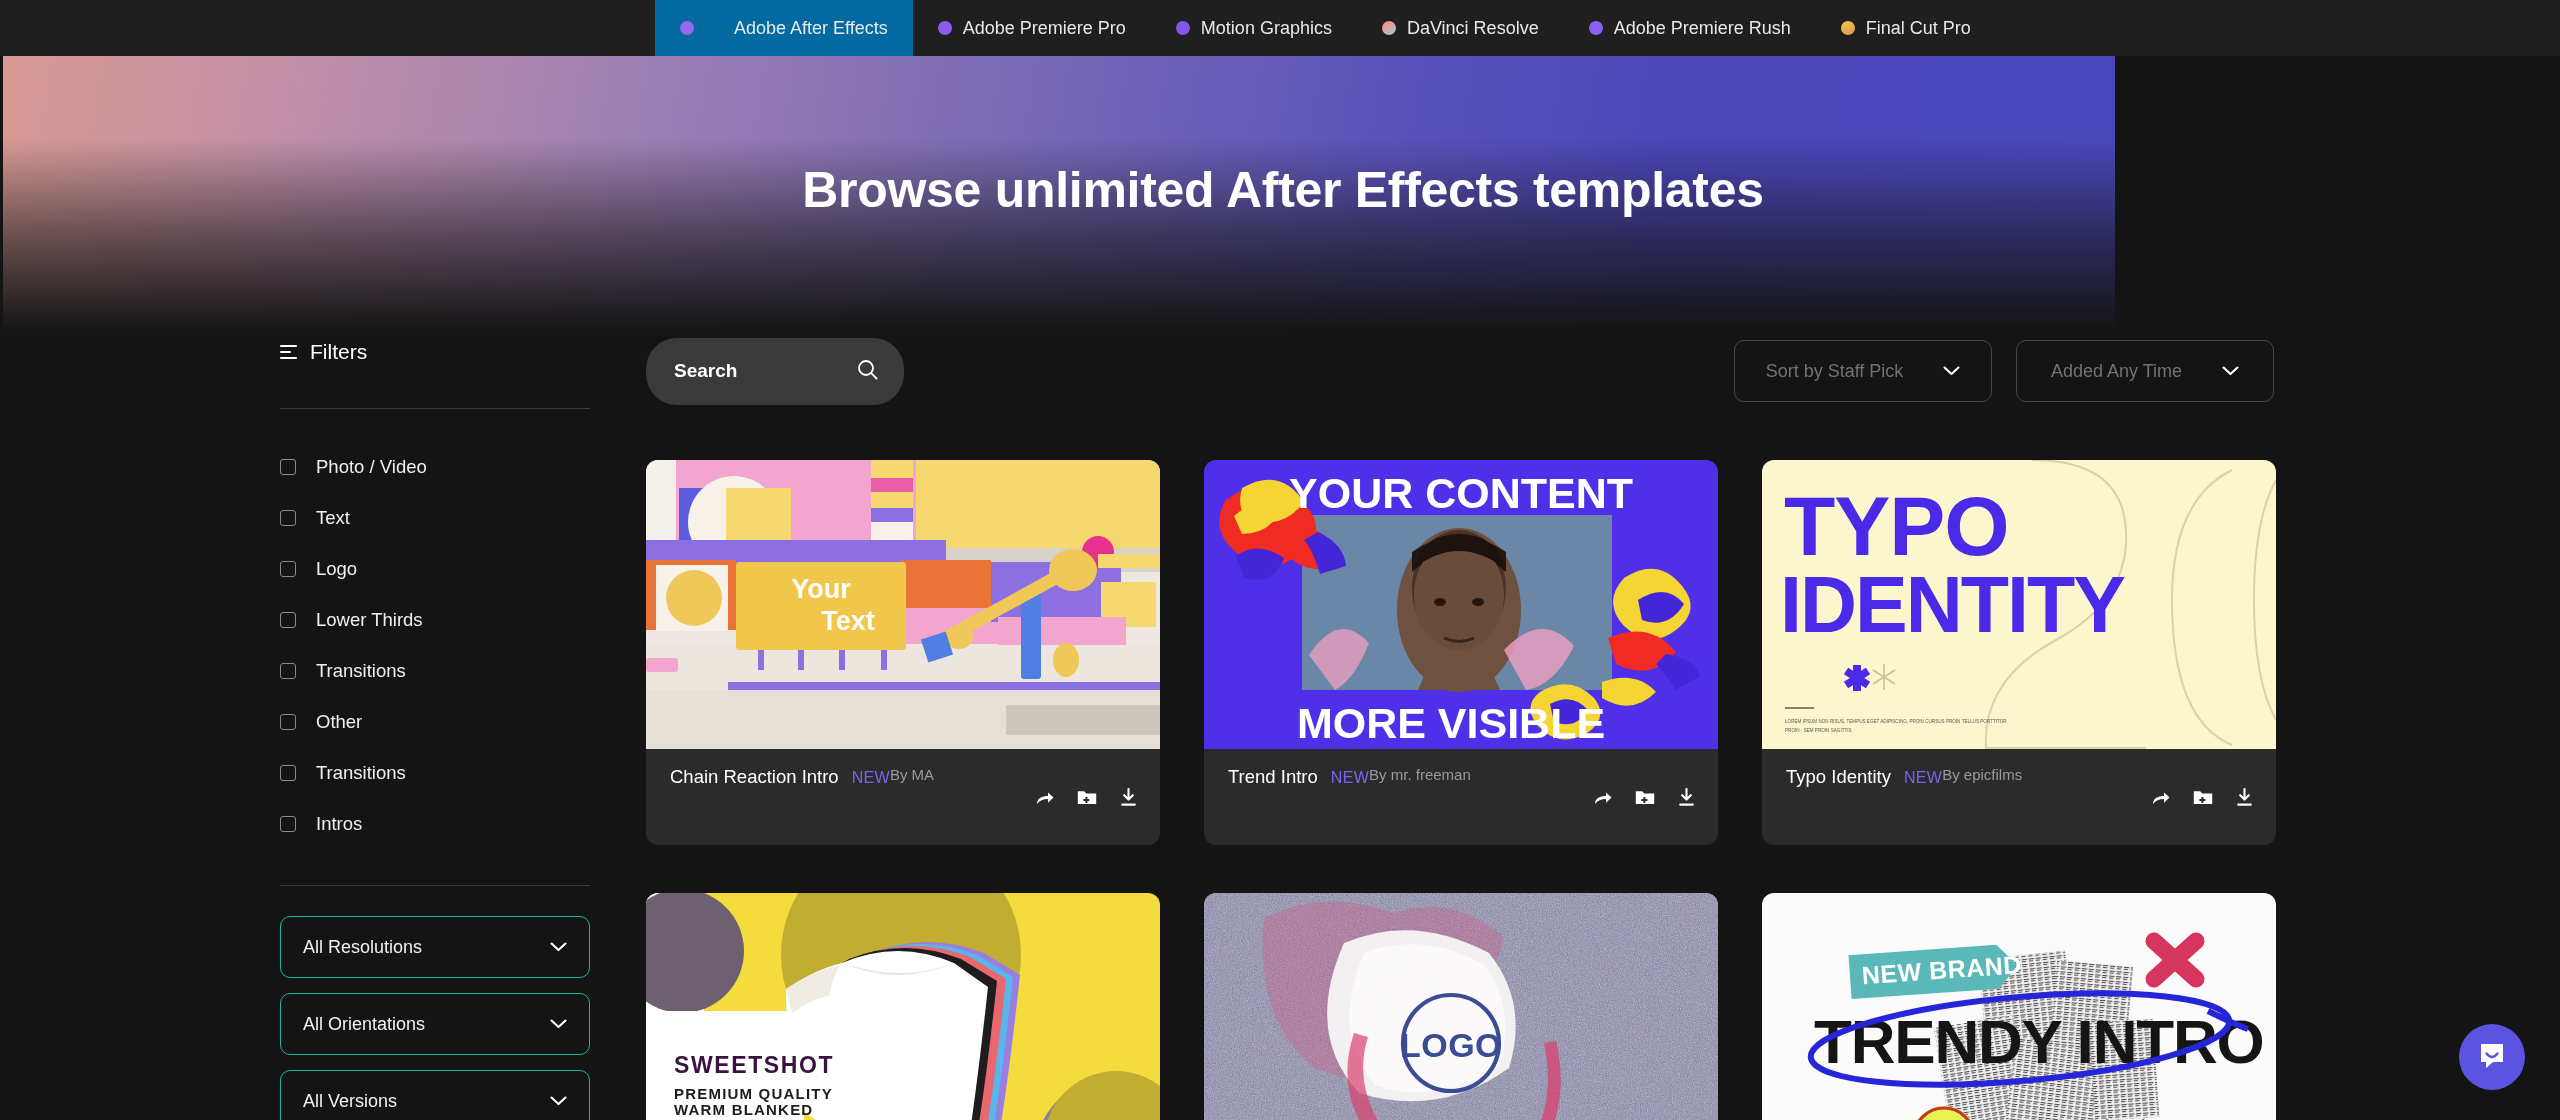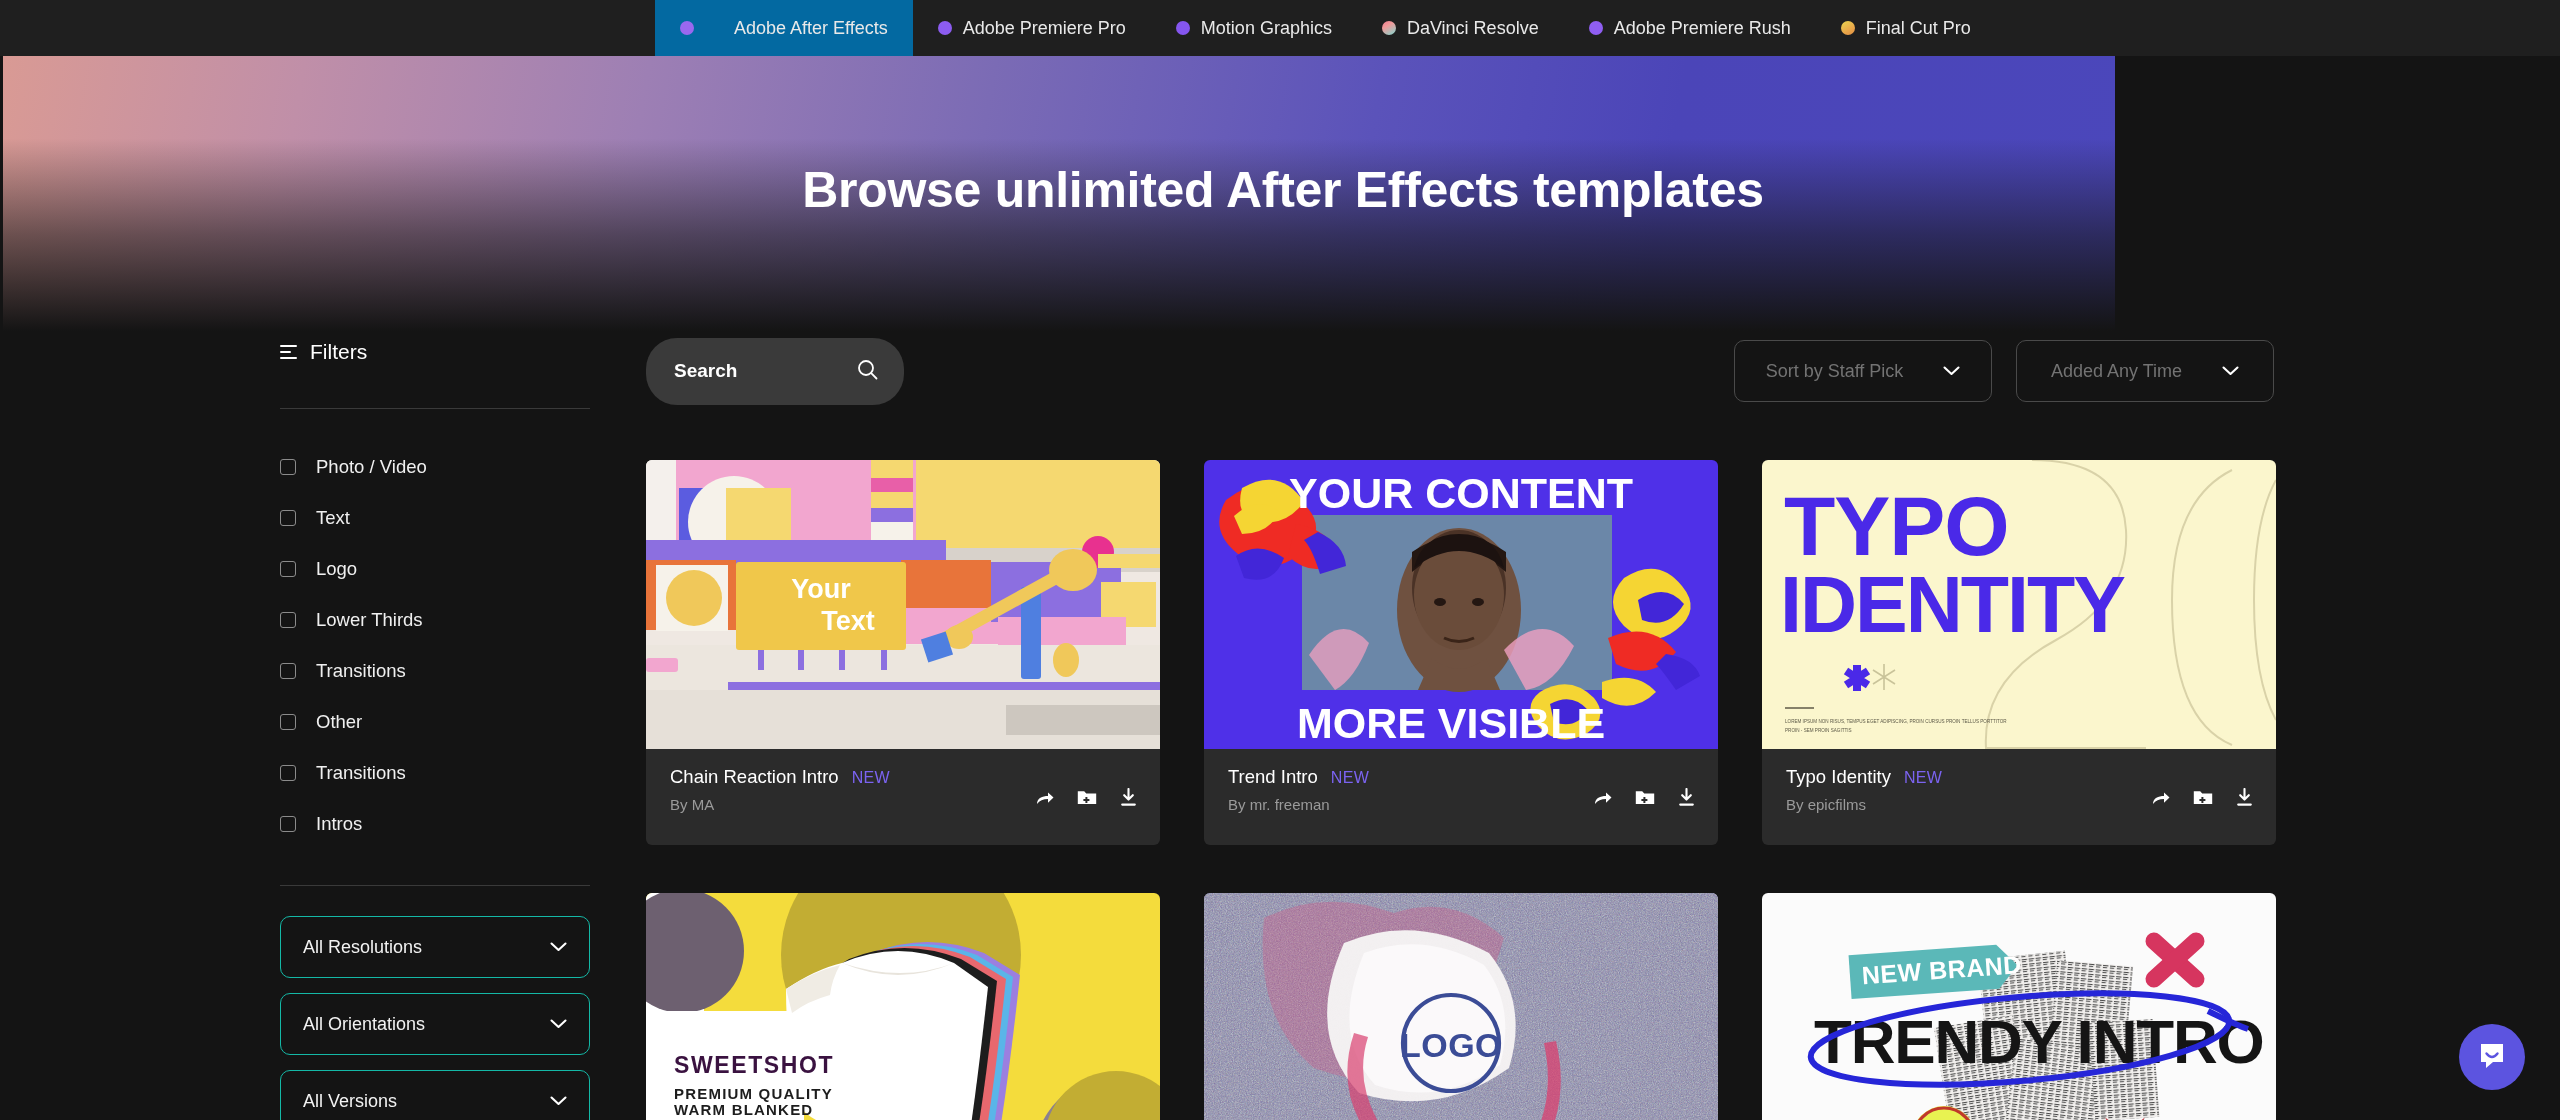--- a/index.html
+++ b/index.html
@@ -133,32 +133,32 @@
 
   
   .grid {
     margin-top: 58px;
     display: grid;
     grid-template-columns: repeat(3, 514px);
     column-gap: 44px;
     row-gap: 48px;
   }
   .card {
-    width: 514px; background: #2b2b2b; border-radius: 6px; overflow: hidden;
+    width: 514px; background: #2b2b2b; border-radius: 12px; overflow: hidden;
     cursor: pointer;
   }
   .thumb {
     width: 514px; height: 289px; position: relative; overflow: hidden;
     background: #111;
   }
   .card-meta {
     height: 96px; padding: 17px 22px 0 24px;
     display: flex; align-items: flex-start; justify-content: space-between;
   }
-  .meta-left { display: flex; flex-direction: column; gap: 8px; }
+  .meta-left { display: flex; flex-direction: row; }
   .title-line { display: flex; align-items: baseline; gap: 13px; }
   .card-title { color: #fff; font-size: 18.5px; }
   .new-badge { color: #7b63f0; font-size: 16px; font-weight: normal; letter-spacing: .3px; }
   .card-author { color: #9a9a9a; font-size: 15px; }
   .meta-icons { display: flex; align-items: center; gap: 22px; padding-top: 22px; }
   .meta-icons span { display: block; cursor: pointer; }
   .meta-icons svg { display: block; }
 
   
   .art { position: absolute; inset: 0; }

